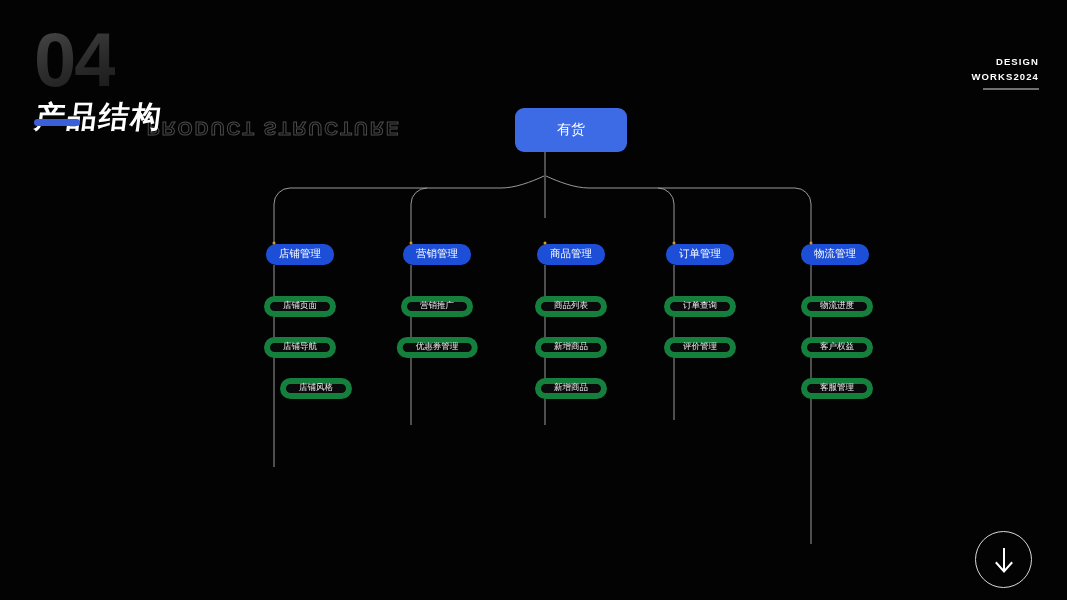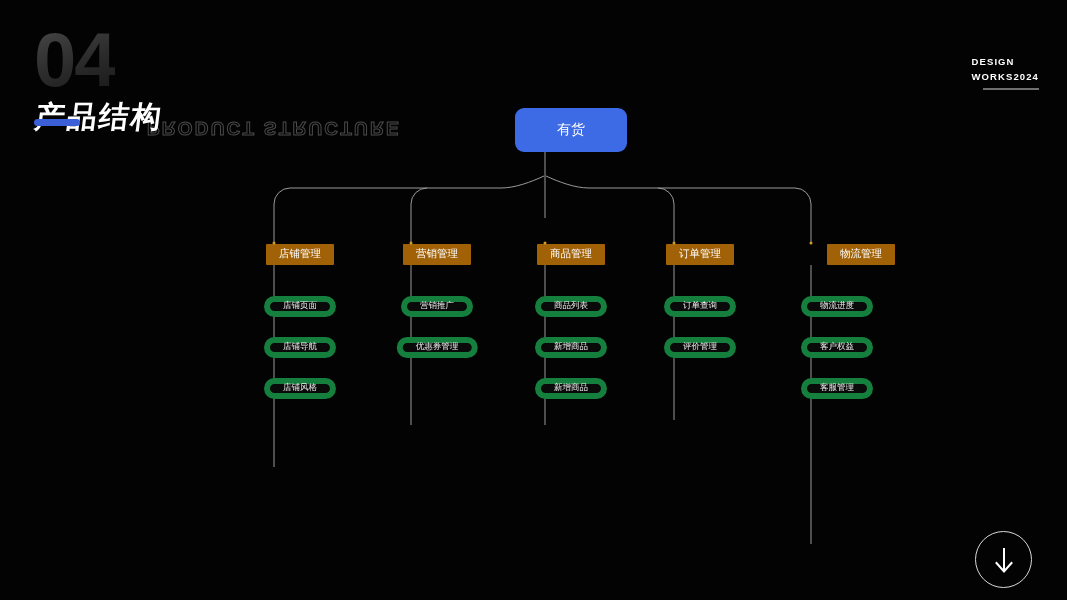--- a/index.html
+++ b/index.html
@@ -79,21 +79,21 @@
     height: 7px;
     border-radius: 4px;
     background: #3a5fd6;
   }
 
   
   .brand {
     position: absolute;
     right: 28px;
     top: 54px;
-    text-align: left;
+    text-align: right;
   }
   .brand-l1, .brand-l2 {
     font-size: 9.5px;
     font-weight: bold;
     letter-spacing: 1.1px;
     color: #ffffff;
     line-height: 15px;
   }
   .brand-rule {
     margin-top: 4px;
@@ -132,22 +132,22 @@
     width: 112px;
     height: 44px;
     border-radius: 9px;
     background: #3d6ae5;
     color: #ffffff;
     font-size: 14px;
   }
   .node-l2 {
     height: 21px;
     padding: 0 13px;
-    border-radius: 1px;
-    background: #a16207;
+    border-radius: 10px;
+    background: #1d4ed8;
     color: #ffffff;
     font-size: 10.5px;
   }
   .node-l3 {
     height: 21px;
     padding: 0 13px;
     border-radius: 11px;
     background: #0a0a0a;
     border: 6px solid #15803d;
     color: #f0f0f0;
@@ -225,21 +225,21 @@
         <div class="node node-l2" style="left: 274px; top: 243.5px;">
           <span>店铺管理</span>
         </div>
         <div class="joint" style="left: 274px; top: 243px; background: rgb(215, 155, 42);"></div>
         <div class="node node-l3" style="left: 274px; top: 295.5px;">
           <span>店铺页面</span>
         </div>
         <div class="node node-l3" style="left: 274px; top: 336.5px;">
           <span>店铺导航</span>
         </div>
-        <div class="node node-l3" style="left: 274px; top: 377.5px;">
+        <div class="node node-l3" style="left: 290px; top: 377.5px;">
           <span>店铺风格</span>
         </div>
         <div class="node node-l2" style="left: 411px; top: 243.5px;">
           <span>营销管理</span>
         </div>
         <div class="joint" style="left: 411px; top: 243px; background: rgb(215, 155, 42);"></div>
         <div class="node node-l3" style="left: 411px; top: 295.5px;">
           <span>营销推广</span>
         </div>
         <div class="node node-l3" style="left: 411px; top: 336.5px;">
@@ -261,21 +261,21 @@
         <div class="node node-l2" style="left: 674px; top: 243.5px;">
           <span>订单管理</span>
         </div>
         <div class="joint" style="left: 674px; top: 243px; background: rgb(215, 155, 42);"></div>
         <div class="node node-l3" style="left: 674px; top: 295.5px;">
           <span>订单查询</span>
         </div>
         <div class="node node-l3" style="left: 674px; top: 336.5px;">
           <span>评价管理</span>
         </div>
-        <div class="node node-l2" style="left: 835px; top: 243.5px;">
+        <div class="node node-l2" style="left: 809px; top: 243.5px;">
           <span>物流管理</span>
         </div>
         <div class="joint" style="left: 811px; top: 243px; background: rgb(215, 155, 42);"></div>
         <div class="node node-l3" style="left: 811px; top: 295.5px;">
           <span>物流进度</span>
         </div>
         <div class="node node-l3" style="left: 811px; top: 336.5px;">
           <span>客户权益</span>
         </div>
         <div class="node node-l3" style="left: 811px; top: 377.5px;">

